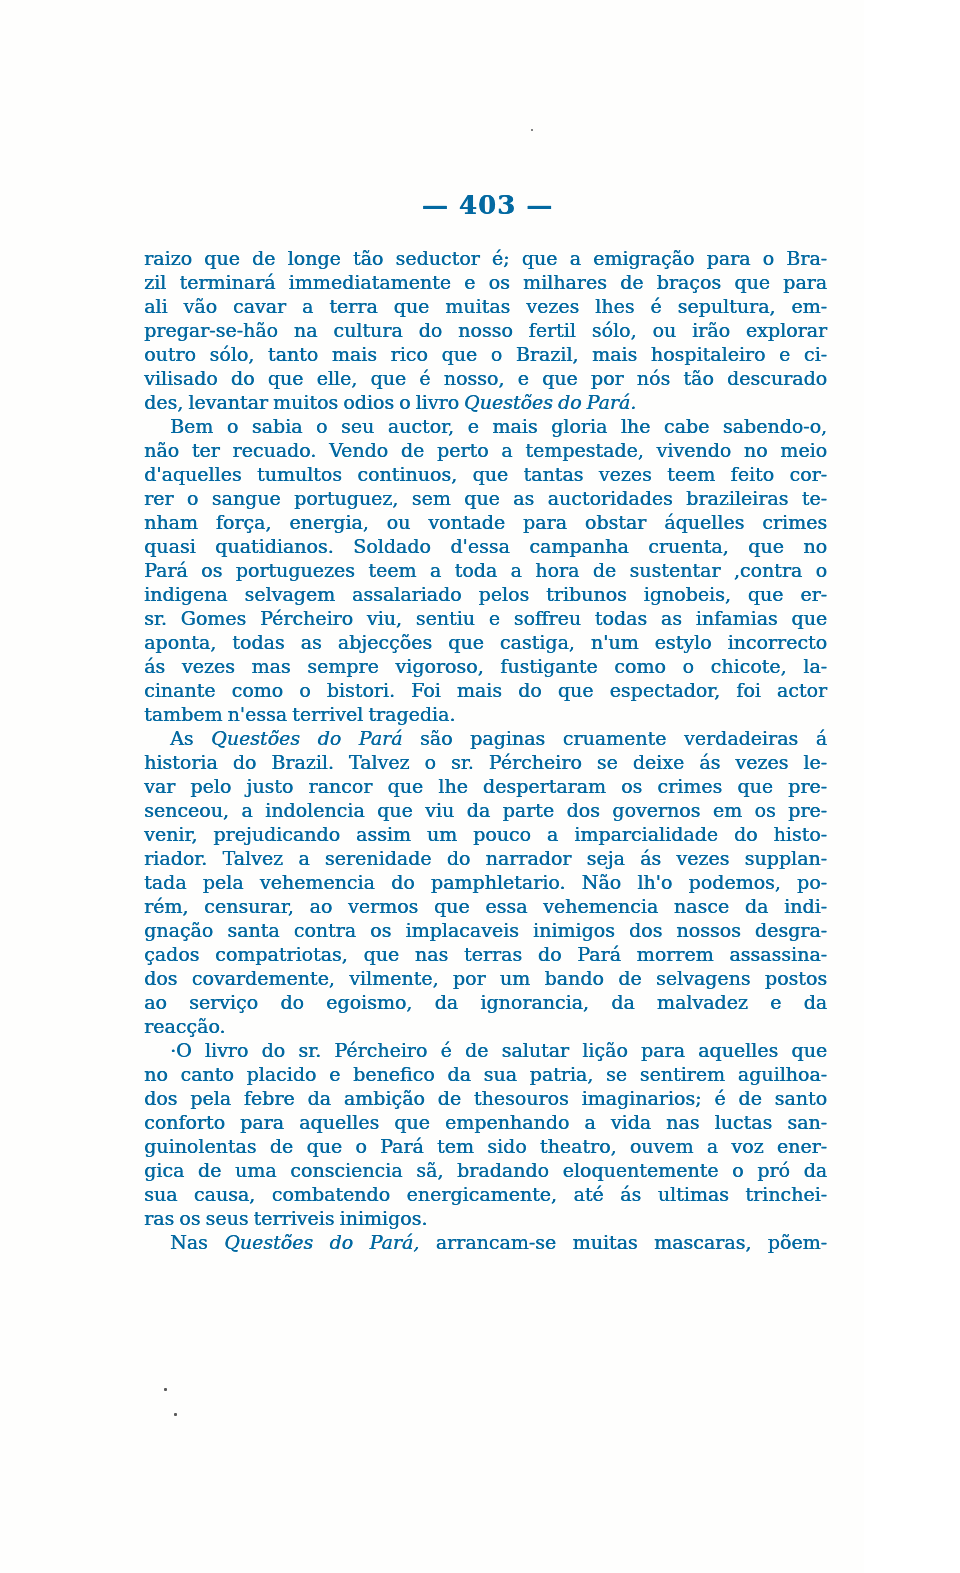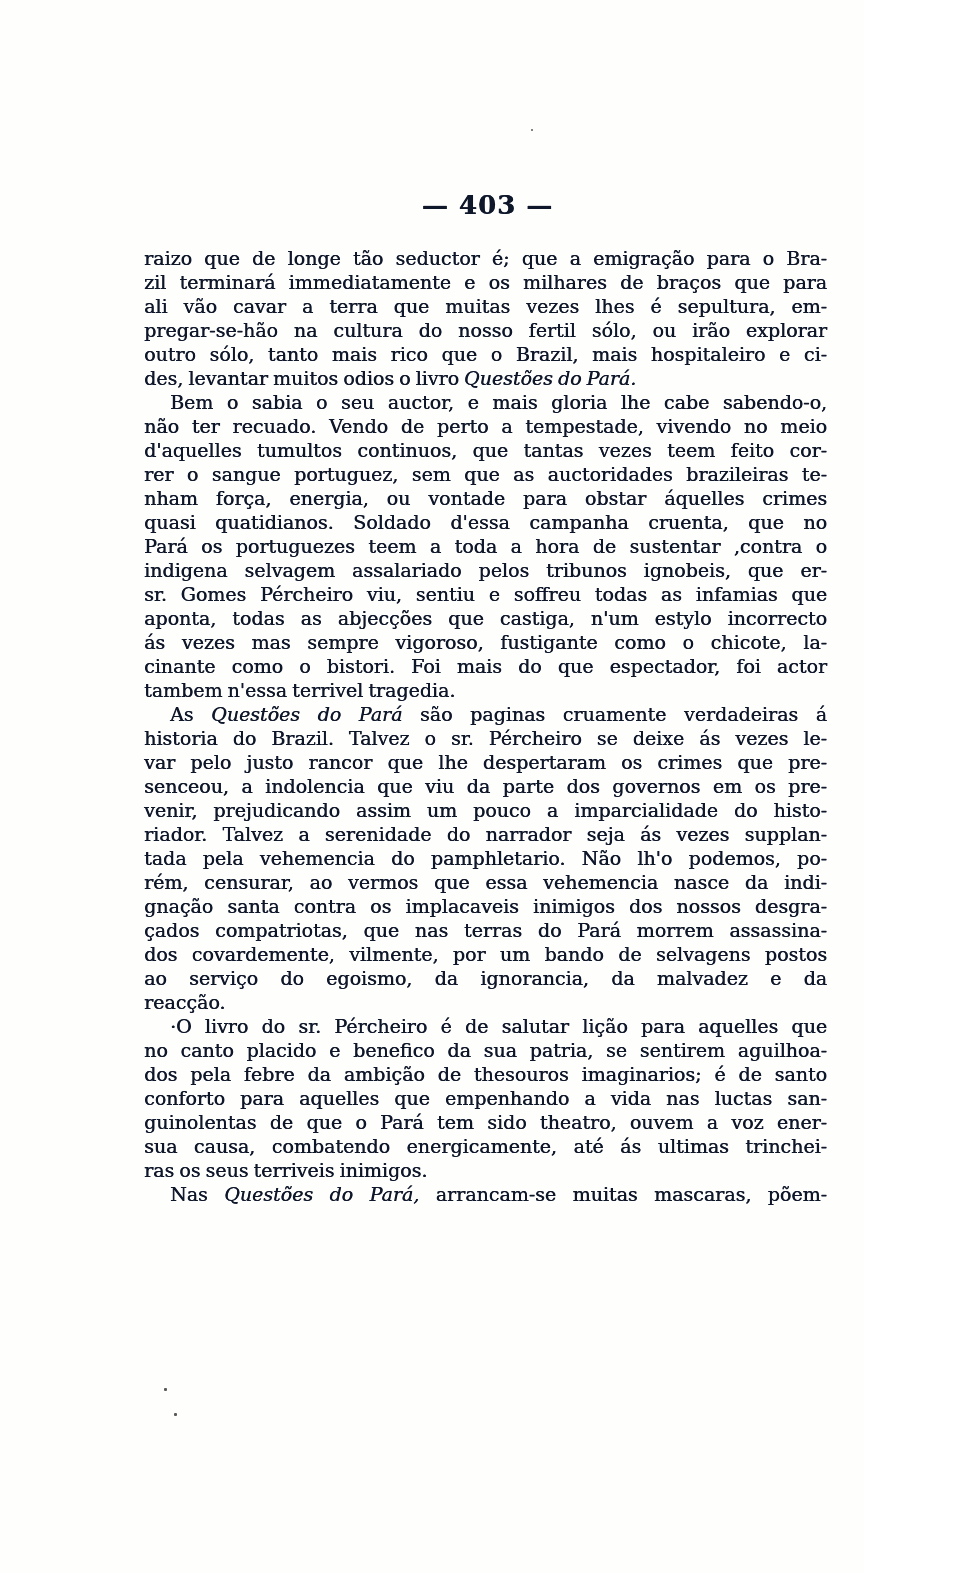--- a/index.html
+++ b/index.html
@@ -7,21 +7,21 @@
     padding: 0;
     background: #ffffff;
   }
   .page {
     position: relative;
     width: 864px;
     height: 1573px;
     background: #fefefdff;
     background: #fefefd;
     font-family: "DejaVu Serif", "Liberation Serif", serif;
-    color: #0f172a;
+    color: #0369a1;
     overflow: hidden;
   }
   .page-number {
     position: absolute;
     top: 190px;
     left: 146px;
     width: 683px;
     text-align: center;
     font-size: 26px;
     font-weight: bold;
@@ -62,20 +62,21 @@
 
 <div class="page">
   <div class="page-number">— 403 —</div>
   <div class="text-block" id="text-block">
       <div class="para">
         <div class="line"><span>raizo que de longe tão seductor é; que a emigração para o Bra-</span></div>
         <div class="line"><span>zil terminará immediatamente e os milhares de braços que para</span></div>
         <div class="line"><span>ali vão cavar a terra que muitas vezes lhes é sepultura, em-</span></div>
         <div class="line"><span>pregar-se-hão na cultura do nosso fertil sólo, ou irão explorar</span></div>
         <div class="line"><span>outro sólo, tanto mais rico que o Brazil, mais hospitaleiro e ci-</span></div>
+        <div class="line"><span>vilisado do que elle, que é nosso, e que por nós tão descurado</span></div>
         <div class="line left"><span>des, levantar muitos odios o livro </span><span class="italic">Questões do Pará.</span></div>
       </div>
       <div class="para">
         <div class="line indent"><span>Bem o sabia o seu auctor, e mais gloria lhe cabe sabendo-o,</span></div>
         <div class="line"><span>não ter recuado. Vendo de perto a tempestade, vivendo no meio</span></div>
         <div class="line"><span>d'aquelles tumultos continuos, que tantas vezes teem feito cor-</span></div>
         <div class="line"><span>rer o sangue portuguez, sem que as auctoridades brazileiras te-</span></div>
         <div class="line"><span>nham força, energia, ou vontade para obstar áquelles crimes</span></div>
         <div class="line"><span>quasi quatidianos. Soldado d'essa campanha cruenta, que no</span></div>
         <div class="line"><span>Pará os portuguezes teem a toda a hora de sustentar ,contra o</span></div>
@@ -100,20 +101,21 @@
         <div class="line"><span>dos covardemente, vilmente, por um bando de selvagens postos</span></div>
         <div class="line"><span>ao serviço do egoismo, da ignorancia, da malvadez e da</span></div>
         <div class="line left"><span>reacção.</span></div>
       </div>
       <div class="para">
         <div class="line indent"><span>·O livro do sr. Pércheiro é de salutar lição para aquelles que</span></div>
         <div class="line"><span>no canto placido e benefico da sua patria, se sentirem aguilhoa-</span></div>
         <div class="line"><span>dos pela febre da ambição de thesouros imaginarios; é de santo</span></div>
         <div class="line"><span>conforto para aquelles que empenhando a vida nas luctas san-</span></div>
         <div class="line"><span>guinolentas de que o Pará tem sido theatro, ouvem a voz ener-</span></div>
+        <div class="line"><span>gica de uma consciencia sã, bradando eloquentemente o pró da</span></div>
         <div class="line"><span>sua causa, combatendo energicamente, até ás ultimas trinchei-</span></div>
         <div class="line left"><span>ras os seus terriveis inimigos.</span></div>
       </div>
       <div class="para">
         <div class="line indent"><span>Nas </span><span class="italic">Questões do Pará,</span><span> arrancam-se muitas mascaras, põem-</span></div>
       </div>
     </div>
   <div id="artifact-layer">
       <div class="speck" style="left: 531px; top: 129px; width: 2px; height: 2px;"></div>
       <div class="speck" style="left: 164px; top: 1388px; width: 3px; height: 3px;"></div>

